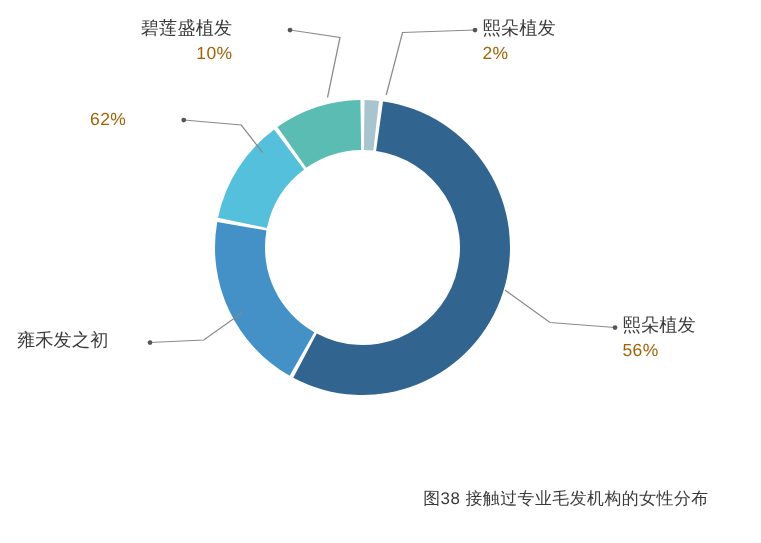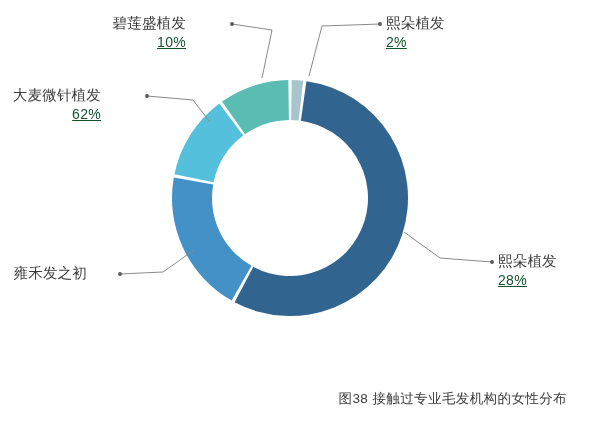--- a/index.html
+++ b/index.html
@@ -28,23 +28,22 @@
     position: absolute;
     font-size: 14.5px;
     line-height: 1.32;
     color: #3a3a3a;
     white-space: nowrap;
     letter-spacing: 0.2px;
   }
   .callout .pct {
     display: block;
     font-size: 14px;
-    color: #14532d;
+    color: #a16207;
     letter-spacing: 0.3px;
-    text-decoration: underline;
   }
   .callout.align-right {
     text-align: right;
   }
   .callout.align-left {
     text-align: left;
   }
   #caption {
     position: absolute;
     left: 0;
@@ -97,27 +96,26 @@
     <span>碧莲盛植发</span>
     <span class="pct">10%</span>
   </div>
 
   <div class="callout align-left" style="left:386px; top:14px;">
     <span>熙朵植发</span>
     <span class="pct">2%</span>
   </div>
 
   <div class="callout align-right" style="right:466px; top:86px;">
-    <span>大麦微针植发</span>
     <span class="pct">62%</span>
   </div>
 
   <div class="callout align-right" style="right:480px; top:264px;">
     <span>雍禾发之初</span>
   </div>
 
   <div class="callout align-left" style="left:498px; top:252px;">
     <span>熙朵植发</span>
-    <span class="pct">28%</span>
+    <span class="pct">56%</span>
   </div>
 
   <div id="caption">图38  接触过专业毛发机构的女性分布</div>
 </div>
 
 </body></html>

